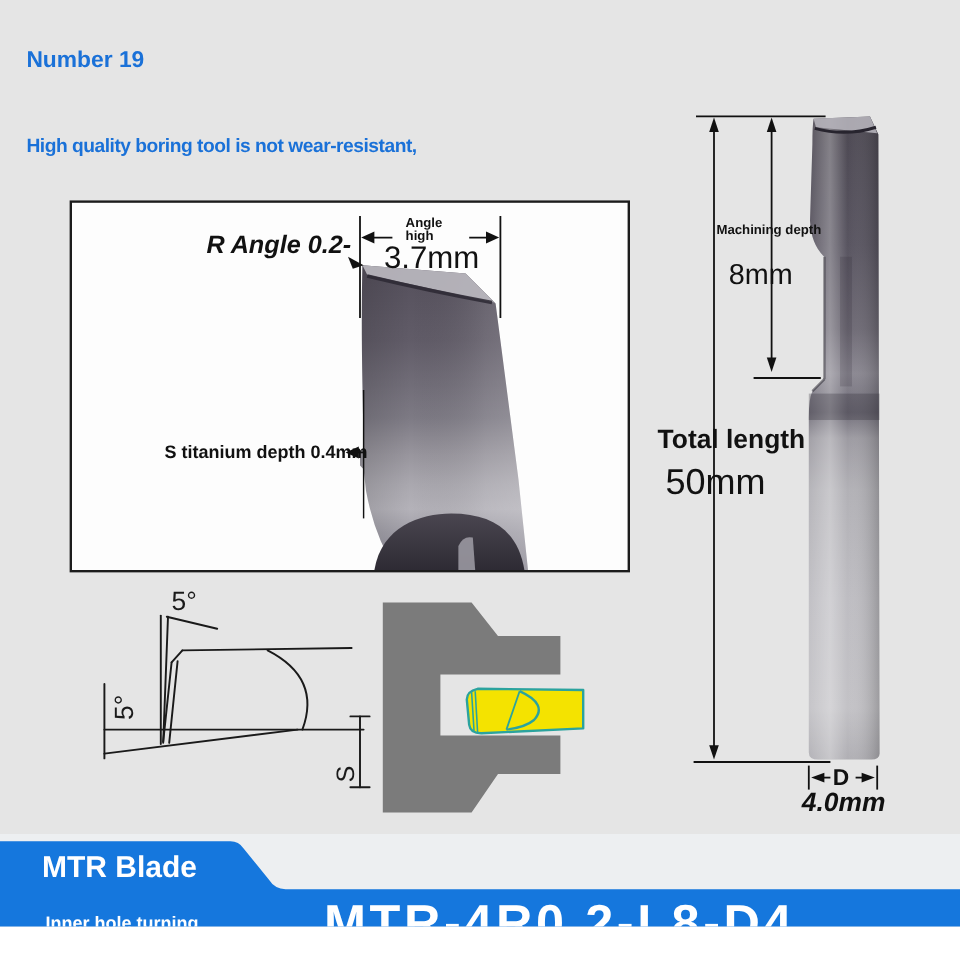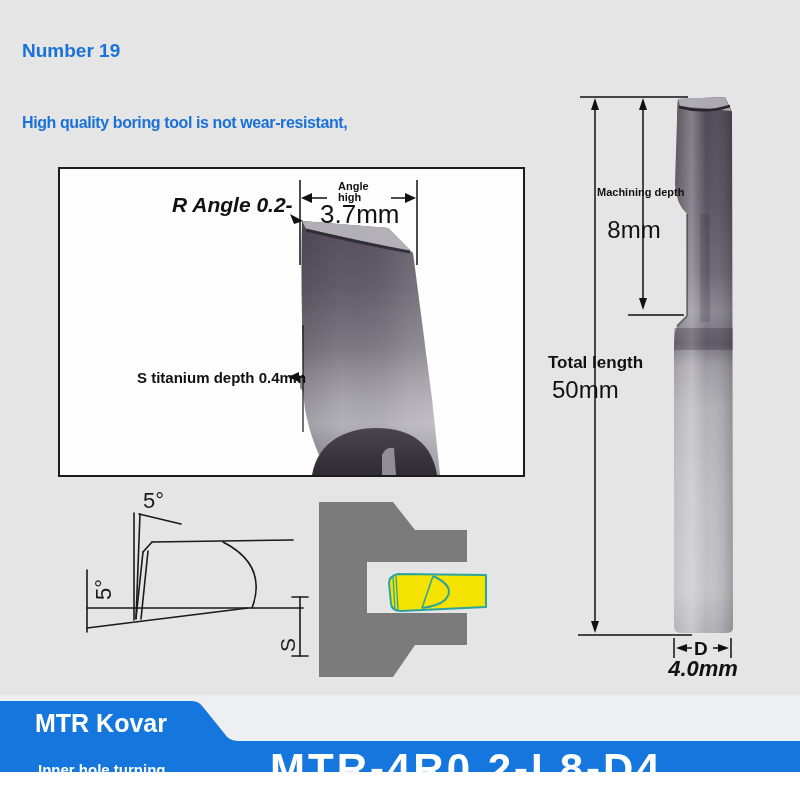--- a/index.html
+++ b/index.html
@@ -122,22 +122,22 @@
     <polygon points="55,18 51,30 59,30" fill="#111"></polygon>
     <polygon points="55,553 51,541 59,541" fill="#111"></polygon>
     <polygon points="103,18 99,30 107,30" fill="#111"></polygon>
     <polygon points="103,230 99,218 107,218" fill="#111"></polygon>
     <polygon points="136,568 147,564 147,572" fill="#111"></polygon>
     <polygon points="189,568 178,564 178,572" fill="#111"></polygon>
   </svg>
 
   <div class="abs dim-label" style="left:597px;top:186px;font-size:11px;">Machining depth</div>
   <div class="abs dim-value" style="left:598px;top:200px;width:72px;text-align:center;font-size:24px;margin-top:16px;">8mm</div>
-  <div class="abs dim-label" style="left:548px;top:353px;font-size:17px;">Total length</div>
-  <div class="abs dim-value" style="left:552px;top:376px;width:86px;text-align:left;font-size:24px;">50mm</div>
+  <div class="abs dim-label" style="left:548px;top:353px;font-size:22px;">Total length</div>
+  <div class="abs dim-value" style="left:552px;top:386px;width:86px;text-align:right;font-size:30px;">50mm</div>
   <div class="abs dim-label" style="left:694px;top:638px;font-size:19px;">D</div>
   <div class="abs dim-label" style="left:662px;top:656px;width:82px;text-align:center;font-size:22px;font-style:italic;">4.0mm</div>
 
   <svg class="abs" style="left:75px;top:480px;" width="240" height="185" viewBox="0 0 240 185">
     <g stroke="#1a1a1a" stroke-width="1.6" fill="none" stroke-linecap="round">
       <line x1="59" y1="33" x2="59" y2="140"></line>
       <line x1="65" y1="34" x2="61" y2="139"></line>
       <line x1="64" y1="34" x2="106" y2="44"></line>
       <line x1="77" y1="62" x2="218" y2="60"></line>
       <line x1="68" y1="72" x2="77" y2="62"></line>
@@ -164,18 +164,18 @@
       <line x1="91" y1="84" x2="93" y2="118"></line>
     </g>
     <path d="M128,84 Q152,95 140,108 Q133,114 117,116" fill="none" stroke="#2ba39e" stroke-width="2"></path>
     <line x1="128" y1="84" x2="117" y2="116" stroke="#2ba39e" stroke-width="1.5"></line>
   </svg>
 
   <div class="abs" style="left:0;top:695px;width:800px;height:105px;background:#edeff1;">
     <svg width="800" height="105" viewBox="0 0 800 105" style="position:absolute;left:0;top:0;">
       <path d="M0,6 L192,6 Q199,6 203,12 L224,38 Q229,46 238,46 L800,46 L800,105 L0,105 Z" fill="#1577dd"></path>
     </svg>
-    <div class="abs footer-text-white" style="left:35px;top:14px;font-size:25px;">MTR Kovar</div>
+    <div class="abs footer-text-white" style="left:35px;top:14px;font-size:25px;">MTR Blade</div>
     <div class="abs footer-text-white" style="left:38px;top:66px;font-size:15px;">Inner hole turning</div>
     <div class="abs footer-text-white" style="left:270px;top:50px;width:520px;font-size:42px;letter-spacing:3px;">MTR-4R0.2-L8-D4</div>
   </div>
 
 </div>
 
 </body></html>

